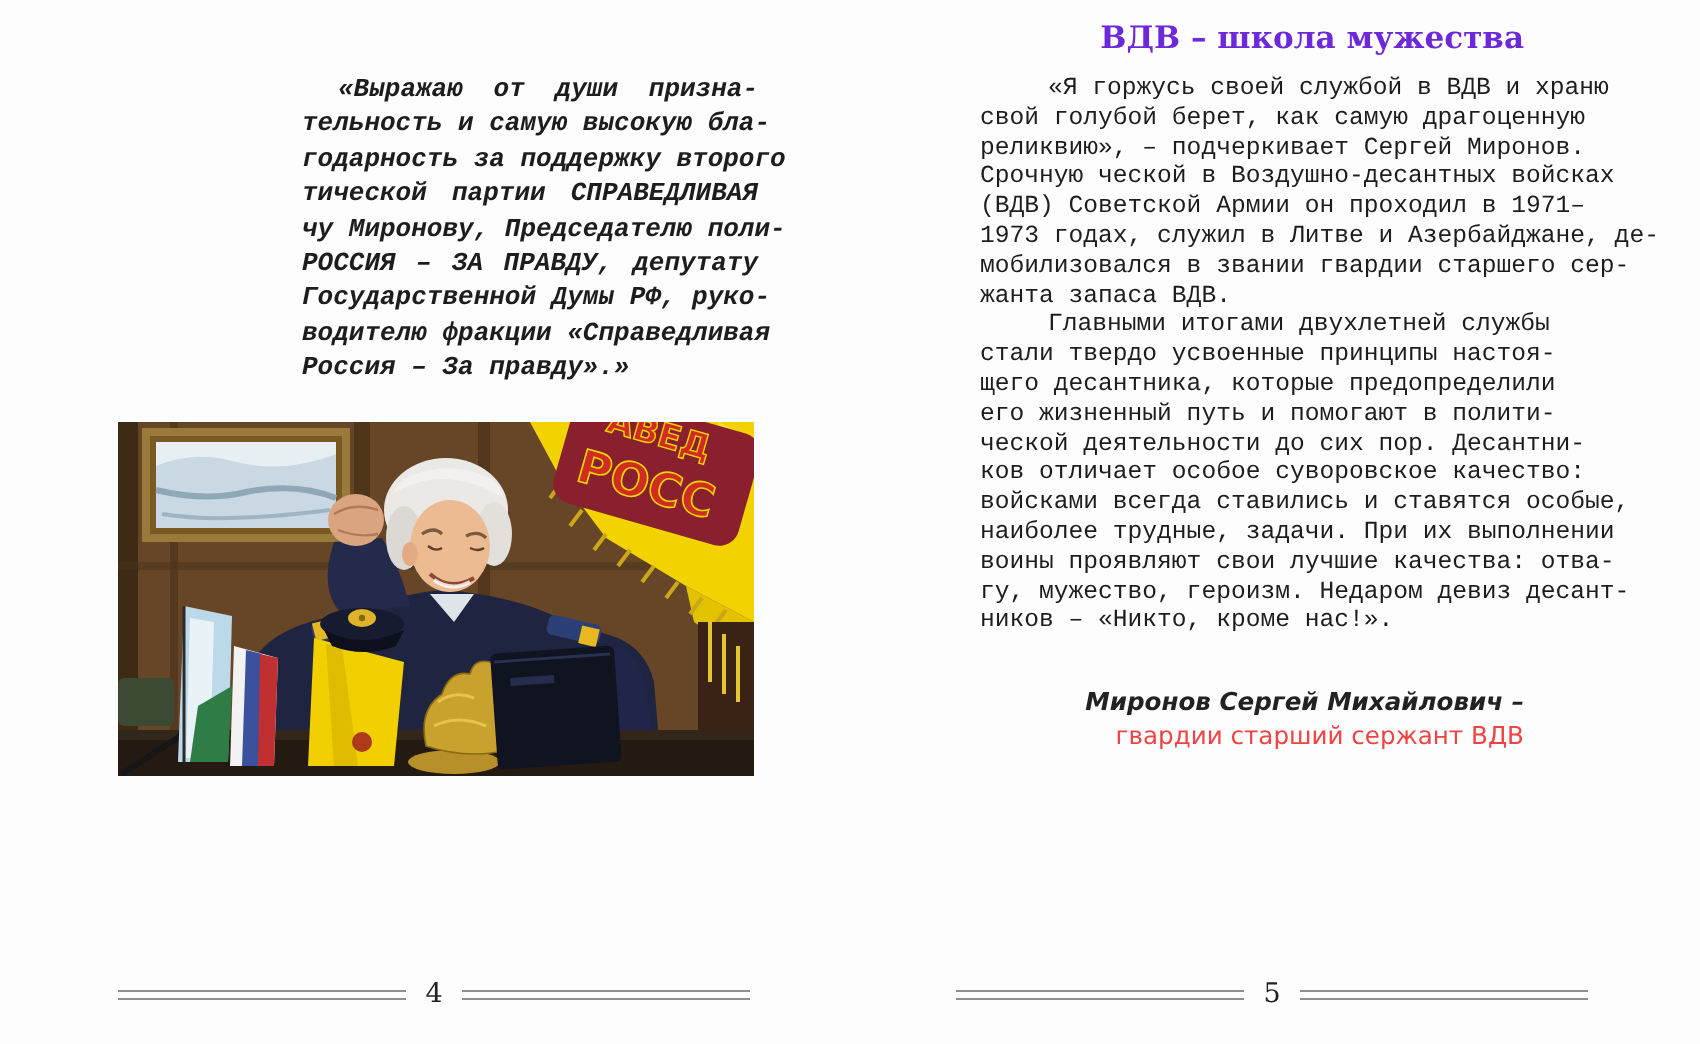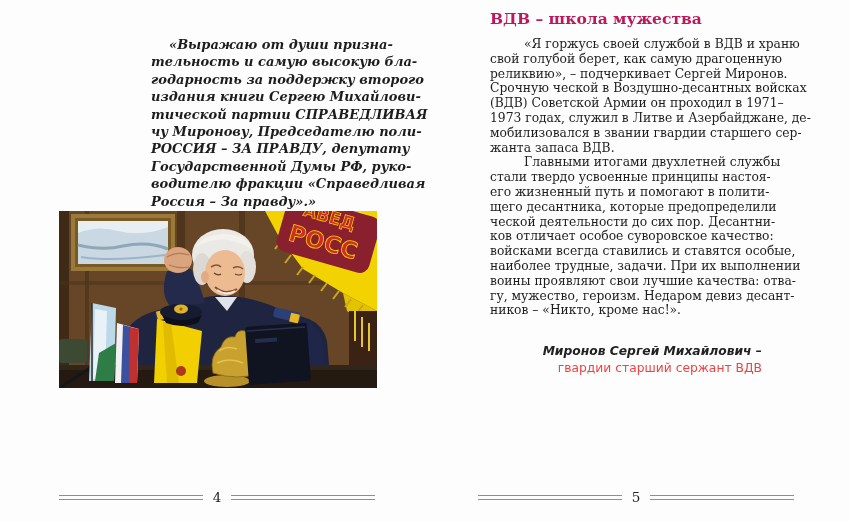--- a/index.html
+++ b/index.html
@@ -1,34 +1,34 @@
 <!DOCTYPE html>
 <html><head>
 <meta charset="utf-8">
 <style>
   html,body{margin:0;padding:0;background:#ffffff;}
   .canvas{position:relative;width:850px;height:522px;background:#fdfdfd;overflow:hidden;
           font-family:"DejaVu Serif", serif;color:#1d1d1d;}
 
   
-  .line{white-space:nowrap;text-align:justify;text-align-last:justify;overflow:visible;}
+  .line{white-space:nowrap;text-align:justify;text-align-last:justify;overflow:visible;font-family:Liberation Mono, monospace;}
   .line.plain{text-align-last:left;}
 
   
   .quote{position:absolute;left:151px;top:36px;width:228px;
          font-weight:bold;font-style:italic;font-size:13px;}
   .quote .line{height:17.4px;line-height:17.4px;}
   .quote .line.first{padding-left:18px;}
 
   
   .photo{position:absolute;left:59px;top:211px;width:318px;height:177px;}
 
   
-  .title{position:absolute;left:490px;top:9px;width:272px;text-align:left;
-         font-weight:bold;font-size:15.5px;color:#be185d;}
+  .title{position:absolute;left:490px;top:9px;width:272px;text-align:right;
+         font-weight:bold;font-size:15.5px;color:#6d28d9;}
   .body{position:absolute;left:490px;top:37px;width:272px;font-size:12.3px;}
   .body .line{height:14.8px;line-height:14.8px;}
   .body .line.first{padding-left:34px;}
 
   .signature{position:absolute;left:490px;top:343px;width:272px;text-align:right;
              font-family:"DejaVu Sans", sans-serif;font-size:12.3px;line-height:16.5px;}
   .signature .sig1{font-weight:bold;font-style:italic;color:#222;}
   .signature .sig2{color:#ef4444;}
 
   
@@ -42,21 +42,20 @@
 <body>
 
 <div class="canvas">
 
   <div>
 
     <div class="quote">
         <div class="line first">«Выражаю от души призна-</div>
         <div class="line">тельность и самую высокую бла-</div>
         <div class="line">годарность за поддержку второго</div>
-        <div class="line">издания книги Сергею Михайлови-</div>
         <div class="line">тической партии СПРАВЕДЛИВАЯ</div>
         <div class="line">чу Миронову, Председателю поли-</div>
         <div class="line">РОССИЯ – ЗА ПРАВДУ, депутату</div>
         <div class="line">Государственной Думы РФ, руко-</div>
         <div class="line">водителю фракции «Справедливая</div>
         <div class="line plain">Россия – За правду».»</div>
       </div>
 
     <svg class="photo" viewBox="0 0 318 177" xmlns="http://www.w3.org/2000/svg">
 
@@ -223,22 +222,22 @@
           <div class="line">реликвию», – подчеркивает Сергей Миронов.</div>
           <div class="line">Срочную ческой в Воздушно-десантных войсках</div>
           <div class="line">(ВДВ) Советской Армии он проходил в 1971–</div>
           <div class="line">1973 годах, служил в Литве и Азербайджане, де-</div>
           <div class="line">мобилизовался в звании гвардии старшего сер-</div>
           <div class="line plain">жанта запаса ВДВ.</div>
         </div>
       <div>
           <div class="line first">Главными итогами двухлетней службы</div>
           <div class="line">стали твердо усвоенные принципы настоя-</div>
+          <div class="line">щего десантника, которые предопределили</div>
           <div class="line">его жизненный путь и помогают в полити-</div>
-          <div class="line">щего десантника, которые предопределили</div>
           <div class="line">ческой деятельности до сих пор. Десантни-</div>
           <div class="line">ков отличает особое суворовское качество:</div>
           <div class="line">войсками всегда ставились и ставятся особые,</div>
           <div class="line">наиболее трудные, задачи. При их выполнении</div>
           <div class="line">воины проявляют свои лучшие качества: отва-</div>
           <div class="line">гу, мужество, героизм. Недаром девиз десант-</div>
           <div class="line plain">ников – «Никто, кроме нас!».</div>
         </div>
     </div>
 

